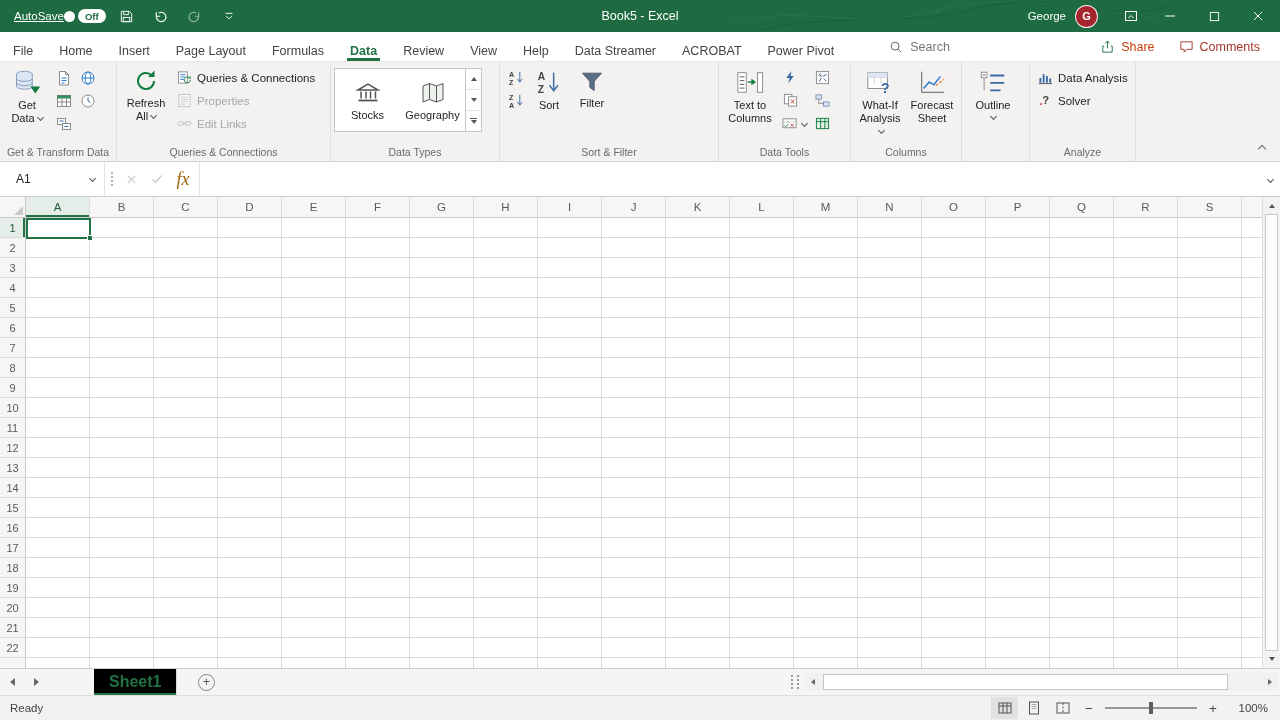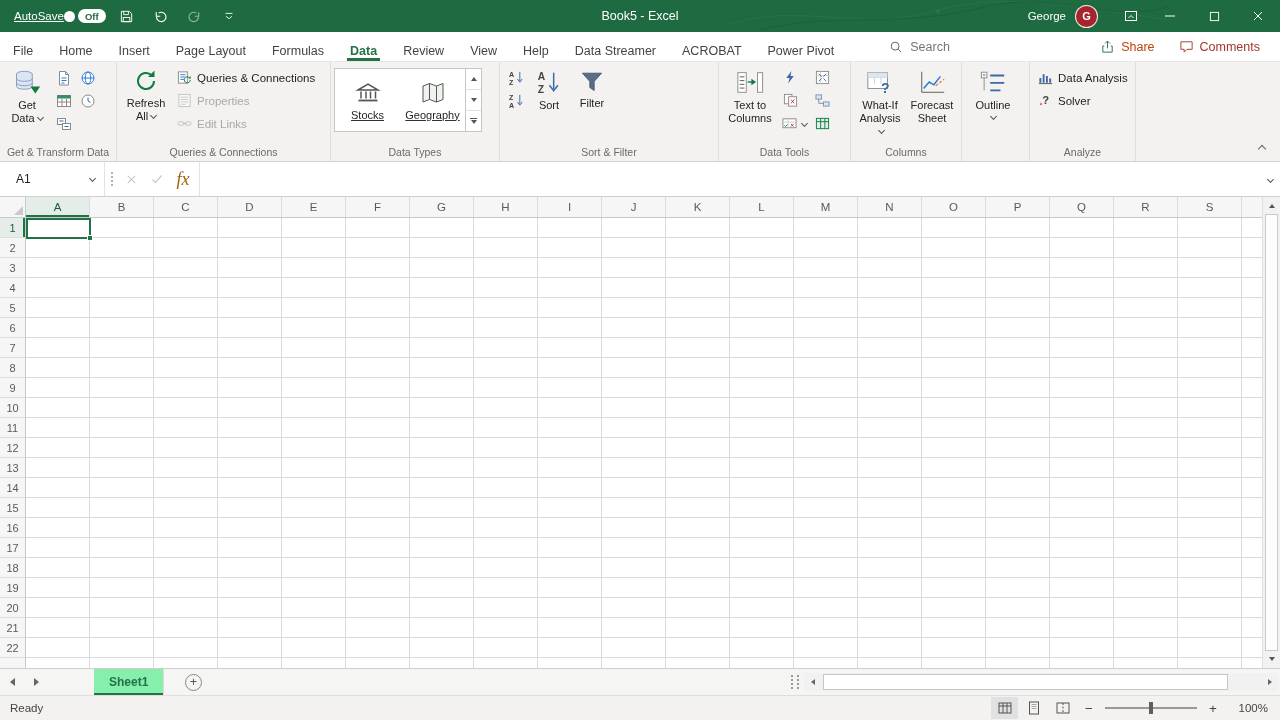--- a/index.html
+++ b/index.html
@@ -92,21 +92,21 @@
 .vs-arrow.up{top:1px;}
 .vs-arrow.down{bottom:1px;}
 .vs-thumb{position:absolute;left:2px;right:2px;top:17px;bottom:17px;background:#fdfdfd;border:1px solid #cacaca;}
 
 
 .sheetbar{position:absolute;left:0;bottom:25px;right:0;height:27px;background:#f5f5f4;display:flex;align-items:stretch;border-top:1px solid #cfcfcf;}
 .nav{width:24px;display:flex;align-items:center;justify-content:center;}
 .tri-l{width:0;height:0;border-top:4px solid transparent;border-bottom:4px solid transparent;border-right:5px solid #666;}
 .tri-r{width:0;height:0;border-top:4px solid transparent;border-bottom:4px solid transparent;border-left:5px solid #666;}
 .sheettabs{display:flex;margin-left:46px;}
-.sheettab{padding:0 15px;display:flex;align-items:center;font-size:12px;background:#86efac;border-right:1px solid #dcdcdc;color:#444;}
+.sheettab{padding:0 15px;display:flex;align-items:center;font-size:16px;background:#000000;border-right:1px solid #dcdcdc;color:#444;}
 .sheettab.active{color:var(--accent-green,#217346);font-weight:700;box-shadow:inset 0 -2px 0 var(--accent-green,#217346);}
 .addsheet{width:34px;display:flex;align-items:center;justify-content:center;margin-left:12px;}
 .plus-circle{width:17px;height:17px;border-radius:50%;border:1px solid #8a8886;color:#555;display:flex;align-items:center;justify-content:center;font-size:12.5px;line-height:1;}
 .sb-spacer{flex:1;}
 .tabsplit{width:8px;margin:6px 5px;border-left:2px dotted #9a9a9a;border-right:2px dotted #9a9a9a;}
 .hscroll{width:476px;display:flex;align-items:center;padding:4px 2px 4px 0;}
 .harrow{width:17px;height:18px;display:flex;align-items:center;justify-content:center;background:#f1f1f1;}
 .htrack{flex:1;height:18px;background:#f1f1f1;position:relative;}
 .hthumb{position:absolute;left:2px;top:1px;bottom:1px;width:92%;background:#fff;border:1px solid #c6c6c6;}
 .tri-l.small{border-top-width:3.5px;border-bottom-width:3.5px;border-right-width:4.5px;}
@@ -321,21 +321,21 @@
             <rect x="1" y="6.2" width="6.5" height="3.6" rx="1.8" fill="none" stroke="#8a8a8a"></rect>
             <rect x="8.5" y="6.2" width="6.5" height="3.6" rx="1.8" fill="none" stroke="#8a8a8a"></rect>
             <path d="M6 8h4" stroke="#8a8a8a"></path>
           </svg>
           <span>Edit Links</span>
         </div>
       </div>
       <div class="glabel">Queries &amp; Connections</div>
     </div>
 
-    <div class="rgroup" style="width:169px;text-decoration:underline;">
+    <div class="rgroup" style="width:169px;">
       <div class="gallery">
         <div class="gal-item">
           <svg width="26" height="26" viewBox="0 0 26 26">
             <path d="M3 10l10-6 10 6z" fill="none" stroke="#555" stroke-width="1.5"></path>
             <path d="M6 11.5v7M11 11.5v7M15.5 11.5v7M20.5 11.5v7" stroke="#555" stroke-width="1.5"></path>
             <path d="M3.5 20.5h19" stroke="#555" stroke-width="1.8"></path>
           </svg>
           <span>Stocks</span>
         </div>
         <div class="gal-item">

